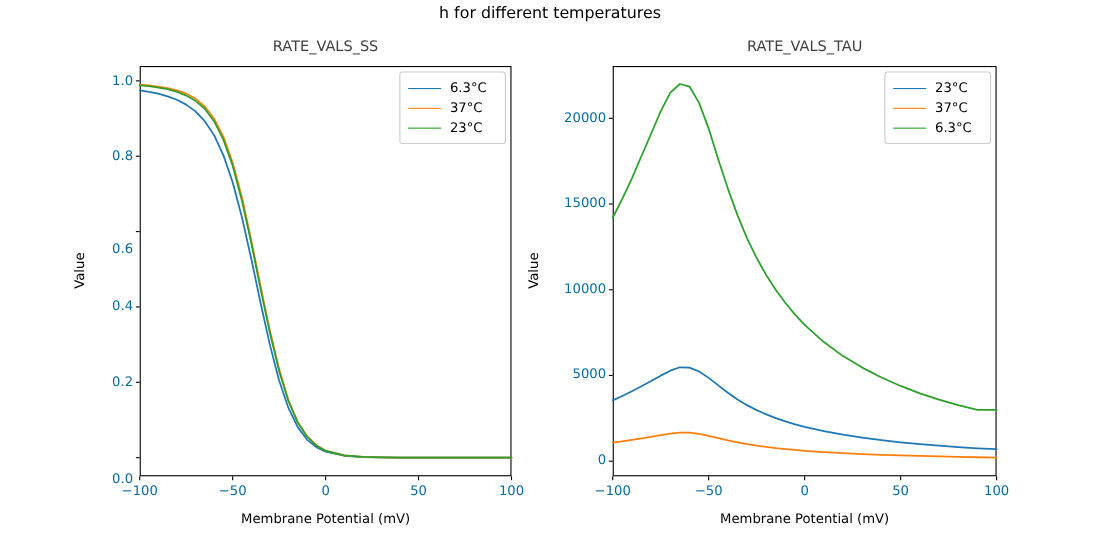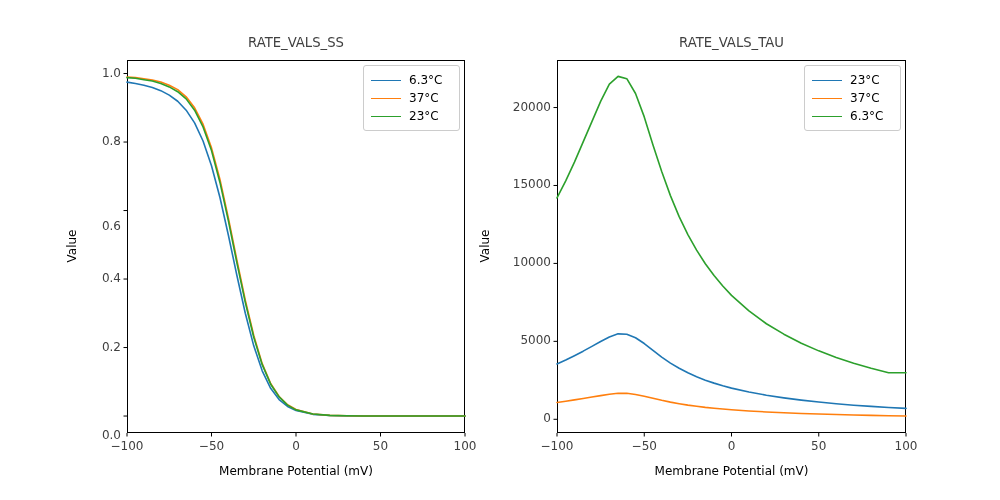--- a/index.html
+++ b/index.html
@@ -21,21 +21,21 @@
   }
   .axis-label{
     position:absolute;font-size:12px;color:#000;text-align:center;
   }
   .ylabel{
     transform-origin:center center;
     transform:rotate(-90deg);
     white-space:nowrap;
   }
   .tick-label{
-    position:absolute;font-size:12px;color:#404040;white-space:nowrap;
+    position:absolute;font-size:12px;color:#0369a1;white-space:nowrap;
   }
   .tick-x{text-align:center;}
   .tick-y{text-align:right;}
 
   .panel{position:absolute;}
   .panel svg{display:block;}
 
   .legend-box{
     position:absolute;
     background:#ffffff;
@@ -53,20 +53,21 @@
     border-top-width:1.6px;border-top-style:solid;
     margin-right:8px;
   }
   .legend-text{font-size:12px;color:#000;line-height:18px;}
 </style>
 </head>
 <body>
 
 <div id="figure">
 
+  <div class="suptitle">h for different temperatures</div>
 
   <div class="axes-title" id="title-0" style="left: 127px; width: 338px; top: 35px;">RATE_VALS_SS</div>
   <div class="panel" id="panel-0" style="left: 127px; top: 60px; width: 338px; height: 373px;">
       <svg width="338" height="373" overflow="visible">
         <rect x="0.5" y="0.5" width="337" height="372" fill="none" stroke="#000000" stroke-width="1"></rect>
         <path d="M0.00,22.09 L8.45,23.46 L16.90,25.17 L25.35,27.57 L33.80,30.66 L42.25,35.11 L50.70,41.27 L59.15,50.18 L67.60,62.85 L76.05,81.01 L84.50,105.67 L92.95,137.52 L101.40,175.20 L109.85,215.27 L118.30,253.29 L126.75,285.83 L135.20,310.83 L143.65,328.30 L152.10,339.60 L160.55,346.46 L169.00,350.57 L185.90,354.33 L202.80,355.46 L219.70,355.84 L236.60,355.98 L253.50,356.01 L270.40,356.03 L287.30,356.04 L304.20,356.04 L321.10,356.04 L338.00,356.04" fill="none" stroke="#1f77b4" stroke-width="1.6" stroke-linecap="round" stroke-linejoin="round"></path>
         <path d="M0.00,16.95 L8.45,17.64 L16.90,18.67 L25.35,20.04 L33.80,22.09 L42.25,25.17 L50.70,29.63 L59.15,36.82 L67.60,47.78 L76.05,64.22 L84.50,87.86 L92.95,119.37 L101.40,158.07 L109.85,199.86 L118.30,240.28 L126.75,275.55 L135.20,303.64 L143.65,323.51 L152.10,336.52 L160.55,344.74 L169.00,349.54 L185.90,353.99 L202.80,355.36 L219.70,355.81 L236.60,355.98 L253.50,356.01 L270.40,356.03 L287.30,356.04 L304.20,356.04 L321.10,356.04 L338.00,356.04" fill="none" stroke="#ff7f0e" stroke-width="1.6" stroke-linecap="round" stroke-linejoin="round"></path>
         <path d="M0.00,17.64 L8.45,18.32 L16.90,19.69 L25.35,21.06 L33.80,23.46 L42.25,26.89 L50.70,31.68 L59.15,38.88 L67.60,50.18 L76.05,66.96 L84.50,90.60 L92.95,122.45 L101.40,160.81 L109.85,202.60 L118.30,242.33 L126.75,277.27 L135.20,304.67 L143.65,324.19 L152.10,336.86 L160.55,345.08 L169.00,349.88 L185.90,353.99 L202.80,355.39 L219.70,355.81 L236.60,355.98 L253.50,356.01 L270.40,356.03 L287.30,356.04 L304.20,356.04 L321.10,356.04 L338.00,356.04" fill="none" stroke="#2ca02c" stroke-width="1.6" stroke-linecap="round" stroke-linejoin="round"></path>
         <g>
           <line x1="0" y1="373" x2="0" y2="376.5" stroke="#000000" stroke-width="1"></line>

